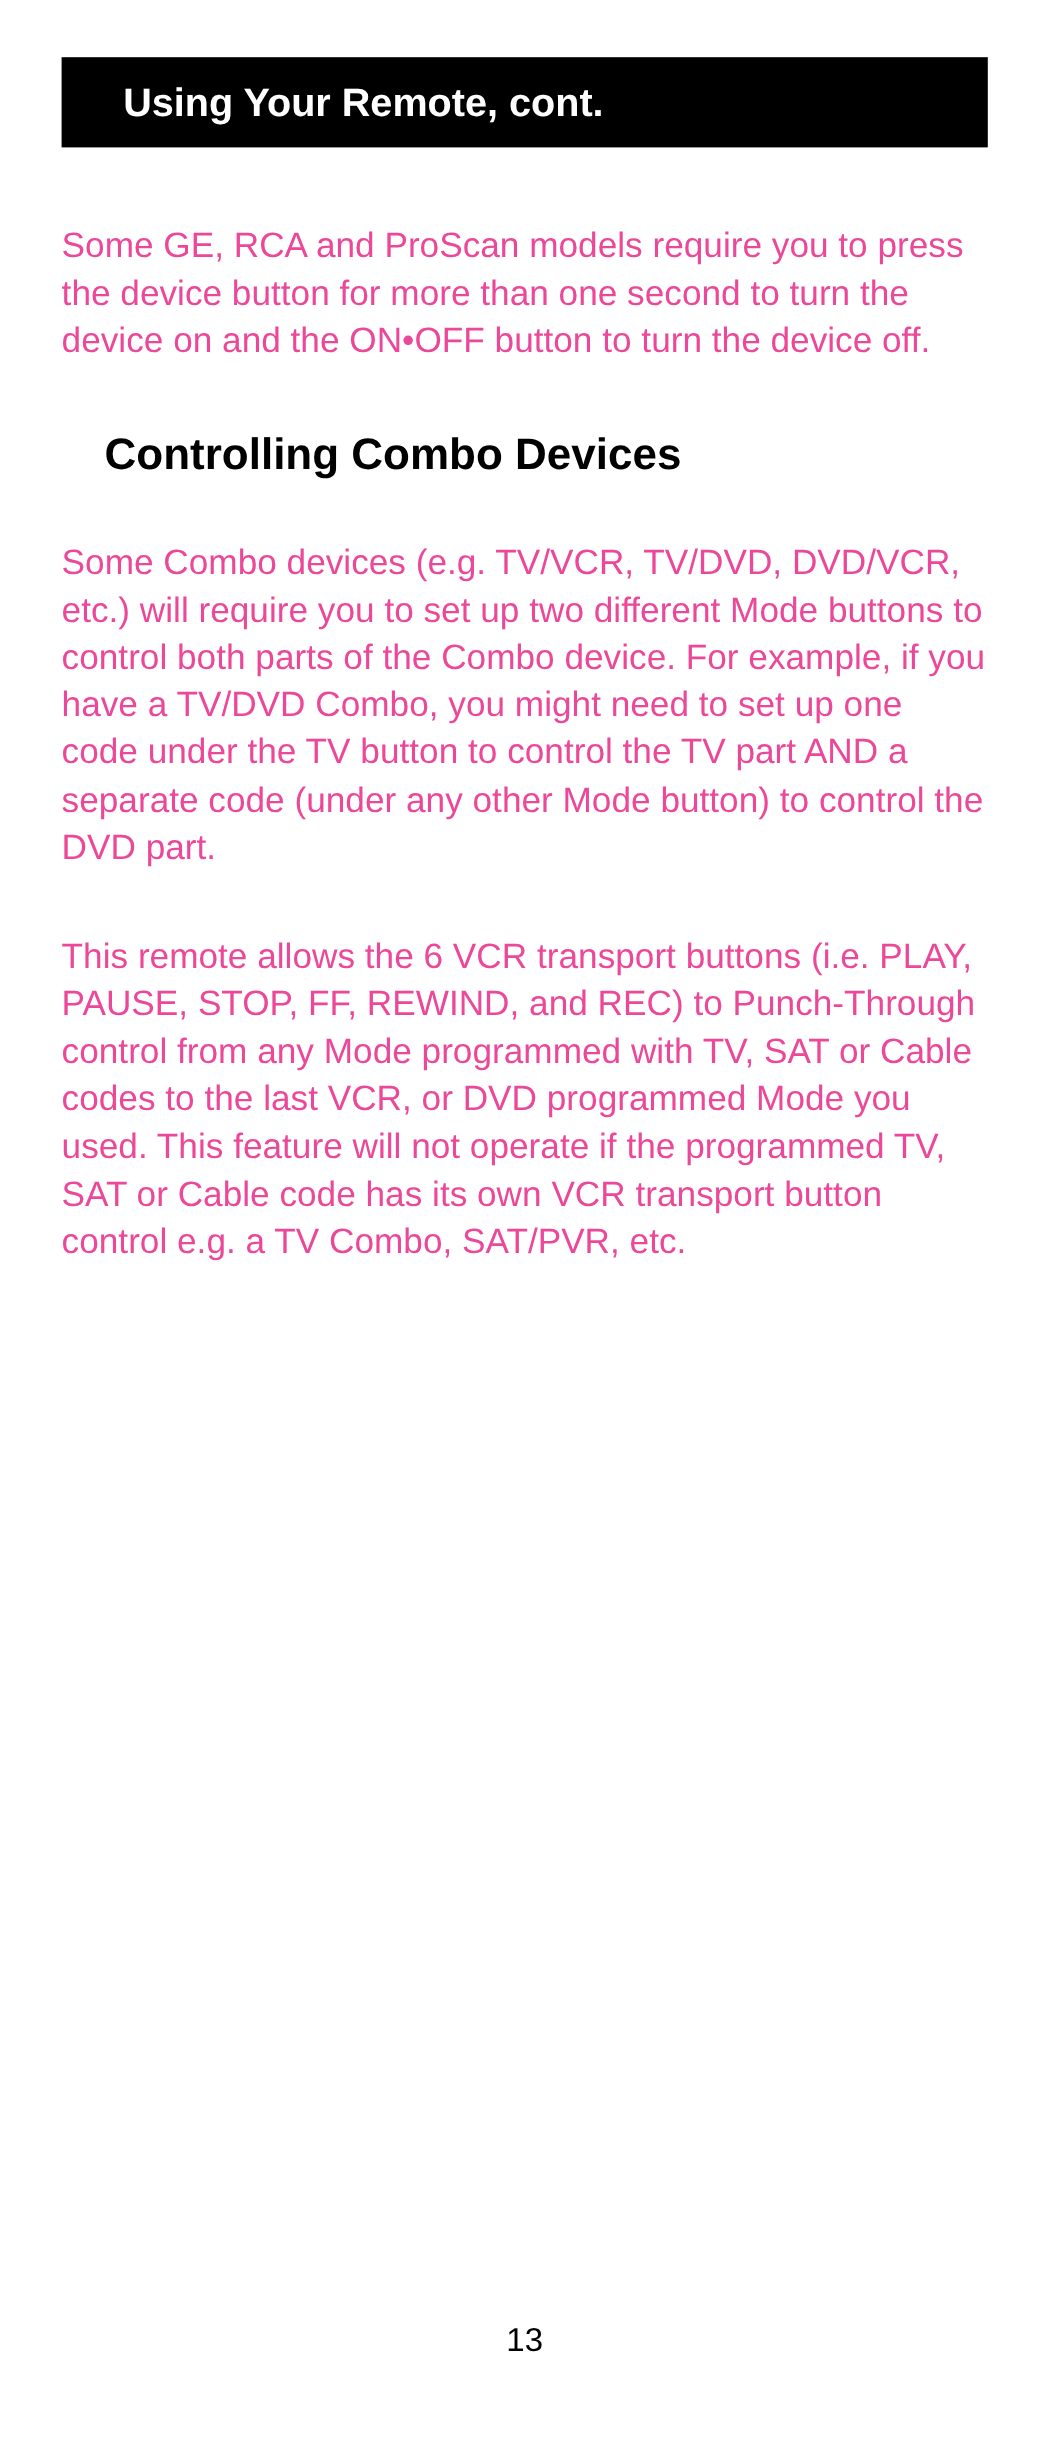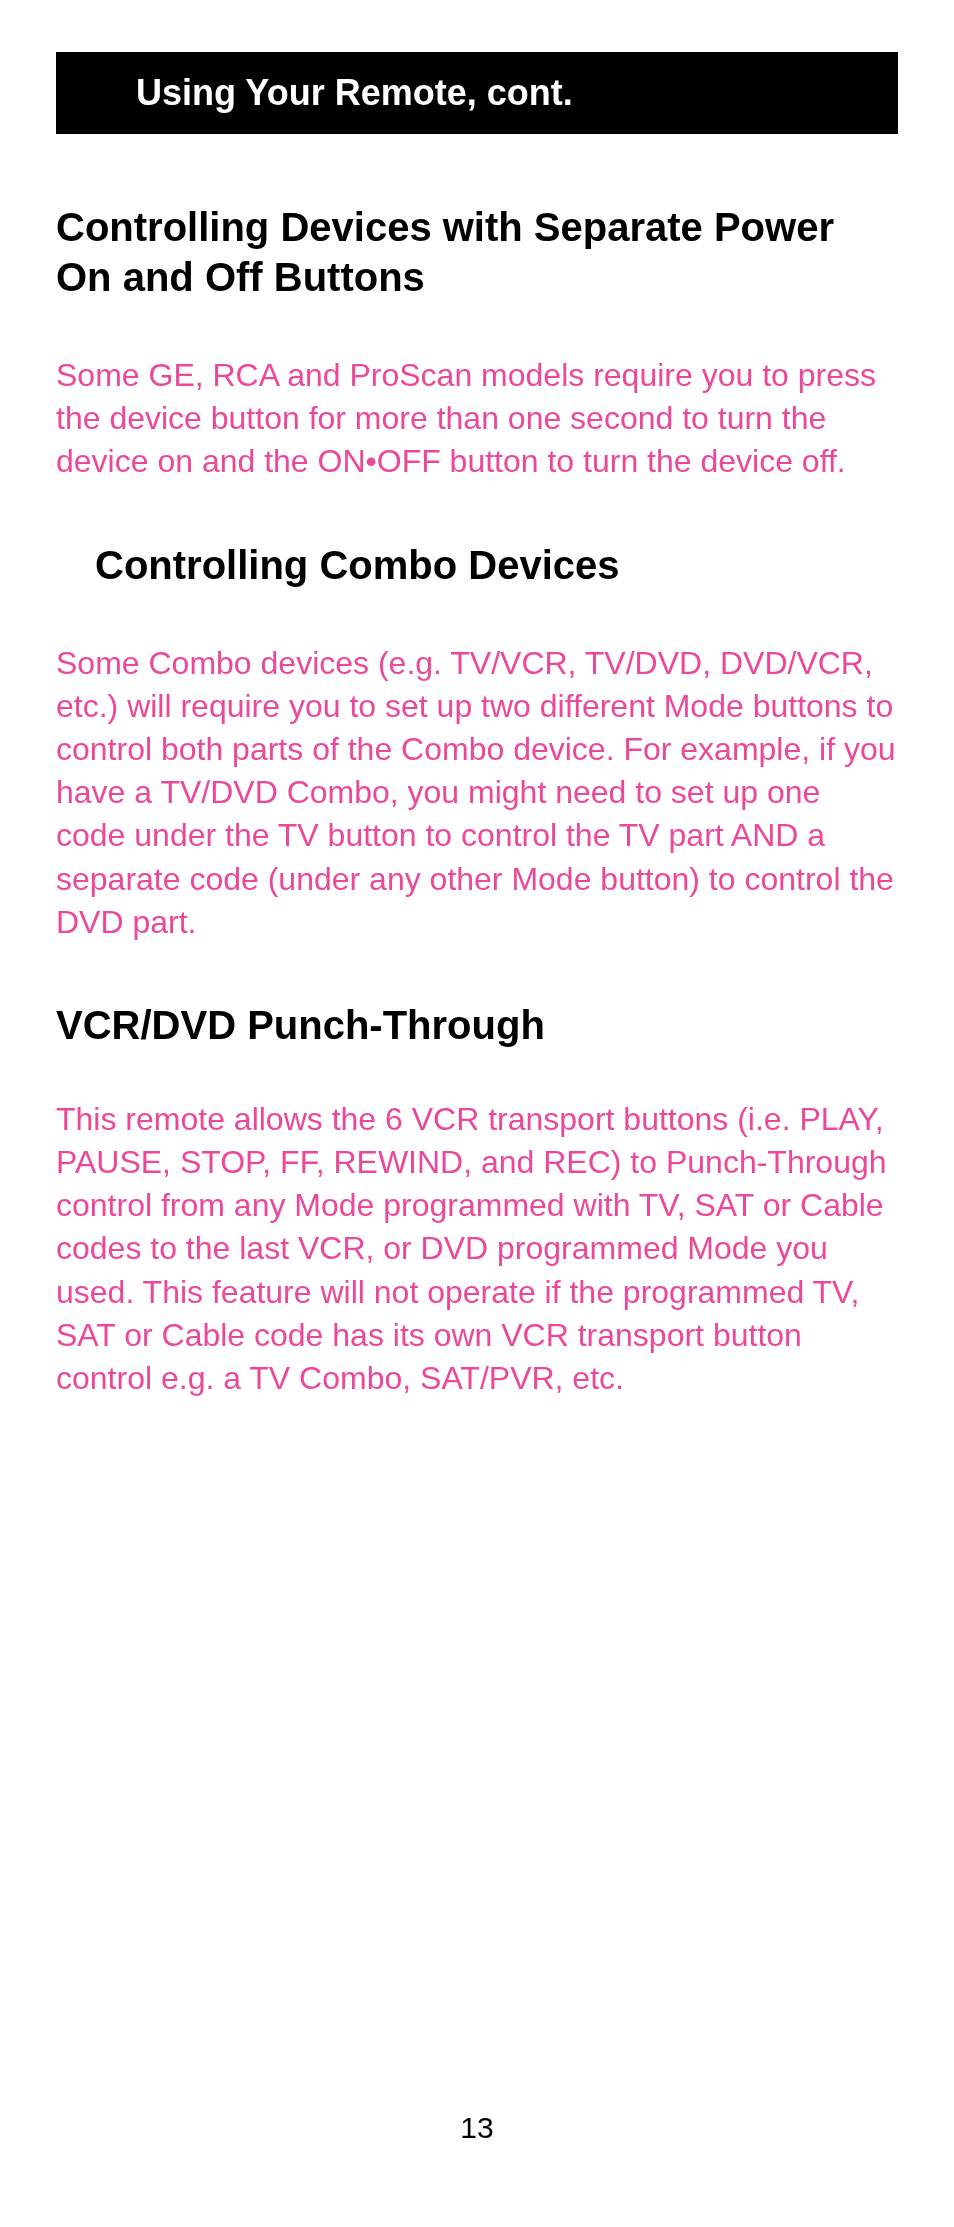--- a/index.html
+++ b/index.html
@@ -13,21 +13,21 @@
       width: 954px;
       height: 2227px;
       position: relative;
     }
     .page {
       padding: 52px 56px 0 56px;
     }
     .header-bar {
       background: #000000;
       color: #ffffff;
-      padding: 20px 0 20px 80px;
+      padding: 20px 0 20px 56px;
       font-size: 36px;
       font-weight: bold;
       margin-bottom: 68px;
     }
     .section-heading {
       font-size: 40px;
       font-weight: bold;
       color: #000000;
       line-height: 1.25;
       margin-bottom: 52px;
@@ -60,23 +60,21 @@
     }
   </style>
 </head>
 <body>
 
 <div class="page">
   <div class="header-bar">
     <span>Using Your Remote, cont.</span>
   </div>
 
-  <h2 class="section-heading">Controlling Devices with Separate Power On and Off Buttons</h2>
   <p class="body-text"><span>Some GE, RCA and ProScan models require you to press the device button for more than one second to turn the device on and the ON•OFF button to turn the device off.</span></p>
 
   <h2 class="section-heading mid">Controlling Combo Devices</h2>
   <p class="body-text"><span>Some Combo devices (e.g. TV/VCR, TV/DVD, DVD/VCR, etc.) will require you to set up two different Mode buttons to control both parts of the Combo device. For example, if you have a TV/DVD Combo, you might need to set up one code under the </span><span class="bold">TV</span><span> button to control the TV part AND a separate code (under any other Mode button) to control the DVD part.</span></p>
 
-  <h2 class="section-heading punch">VCR/DVD Punch-Through</h2>
   <p class="body-text"><span>This remote allows the 6 VCR transport buttons (i.e. </span><span class="bold">PLAY</span><span>, </span><span class="bold">PAUSE</span><span>, </span><span class="bold">STOP</span><span>, </span><span class="bold">FF</span><span>, </span><span class="bold">REWIND</span><span>, and </span><span class="bold">REC</span><span>) to Punch-Through control from any Mode programmed with TV, SAT or Cable codes to the last </span><span class="bold">VCR</span><span>, or </span><span class="bold">DVD</span><span> programmed Mode you used. This feature will not operate if the programmed TV, SAT or Cable code has its own VCR transport button control e.g. a TV Combo, SAT/PVR, etc.</span></p>
 </div>
 
 <div class="page-number">13</div>
 
 </body></html>

